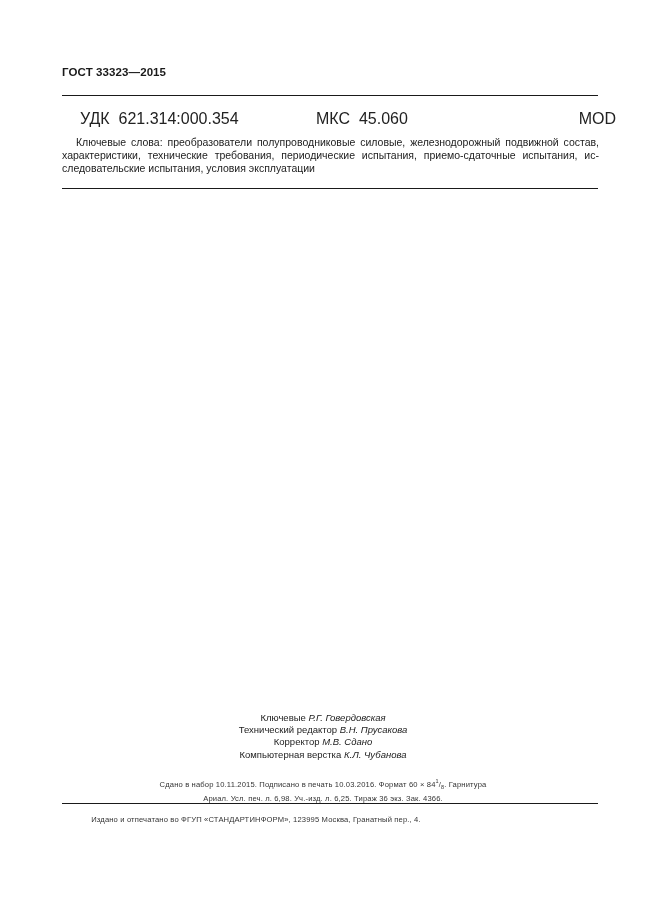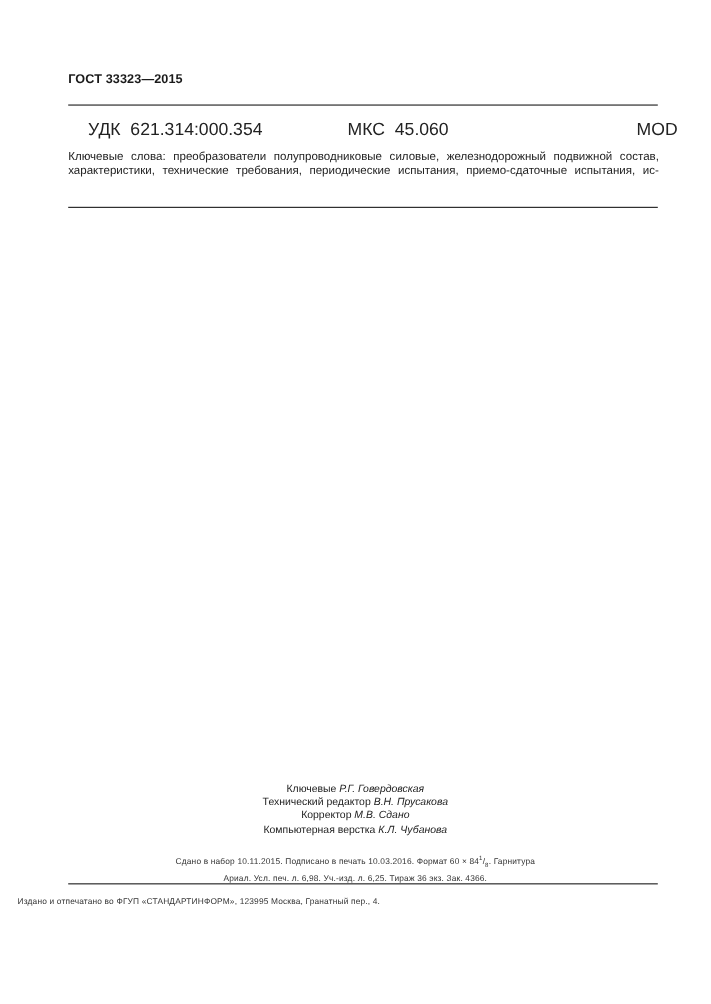--- a/index.html
+++ b/index.html
@@ -15,38 +15,39 @@
   .meta-row span { position:absolute; top:0; white-space:pre; }
   .udk { left:0; }
   .mks { left:236px; }
   .mod { right:0; }
   .keywords { left:62px; top:136px; width:537px; font-size:10.5px; line-height:13px;
               color:#222; text-align:justify; }
   .credits { left:0; width:646px; top:712px; text-align:center; font-size:9.5px; line-height:12.2px; color:#222; }
   .credits i { font-style:italic; }
   .imprint { left:0; width:646px; top:776px; text-align:center; font-size:7.6px; line-height:11px; color:#333; letter-spacing:0.15px; }
   .imprint sup, .imprint sub { font-size:5.5px; }
-  .publisher { left:16px; width:512px; top:814px; font-size:7.6px; line-height:11.5px; color:#333; letter-spacing:0.15px; }
+  .publisher { left:0; width:512px; top:814px; text-align:center; font-size:7.6px; line-height:11.5px; color:#333; letter-spacing:0.15px; }
 </style>
 </head>
 <body>
 
 <div class="abs doc-code">ГОСТ 33323—2015</div>
 
 <div class="abs rule rule1"></div>
 
 <div class="abs meta-row">
   <span class="udk">УДК  621.314:000.354</span>
   <span class="mks">МКС  45.060</span>
   <span class="mod">MOD</span>
 </div>
 
 <div class="abs keywords">
-  <div style="text-align:justify;text-align-last:justify;">Ключевые слова: преобразователи полупроводниковые силовые, железнодорожный подвижной состав,</div>
+  <div style="text-align:justify;text-align-last:justify;margin-left:14px;">Ключевые слова: преобразователи полупроводниковые силовые, железнодорожный подвижной состав,</div>
   <div style="text-align:justify;text-align-last:justify;">характеристики, технические требования, периодические испытания, приемо-сдаточные испытания, ис-</div>
+  <div>следовательские испытания, условия эксплуатации</div>
 </div>
 
 <div class="abs rule rule2"></div>
 
 <div class="abs credits">
   <div><span>Ключевые</span> <i>Р.Г. Говердовская</i></div>
   <div><span>Технический редактор</span> <i>В.Н. Прусакова</i></div>
   <div><span>Корректор</span> <i>М.В. Сдано</i></div>
   <div><span>Компьютерная верстка</span> <i>К.Л. Чубанова</i></div>
 </div>

